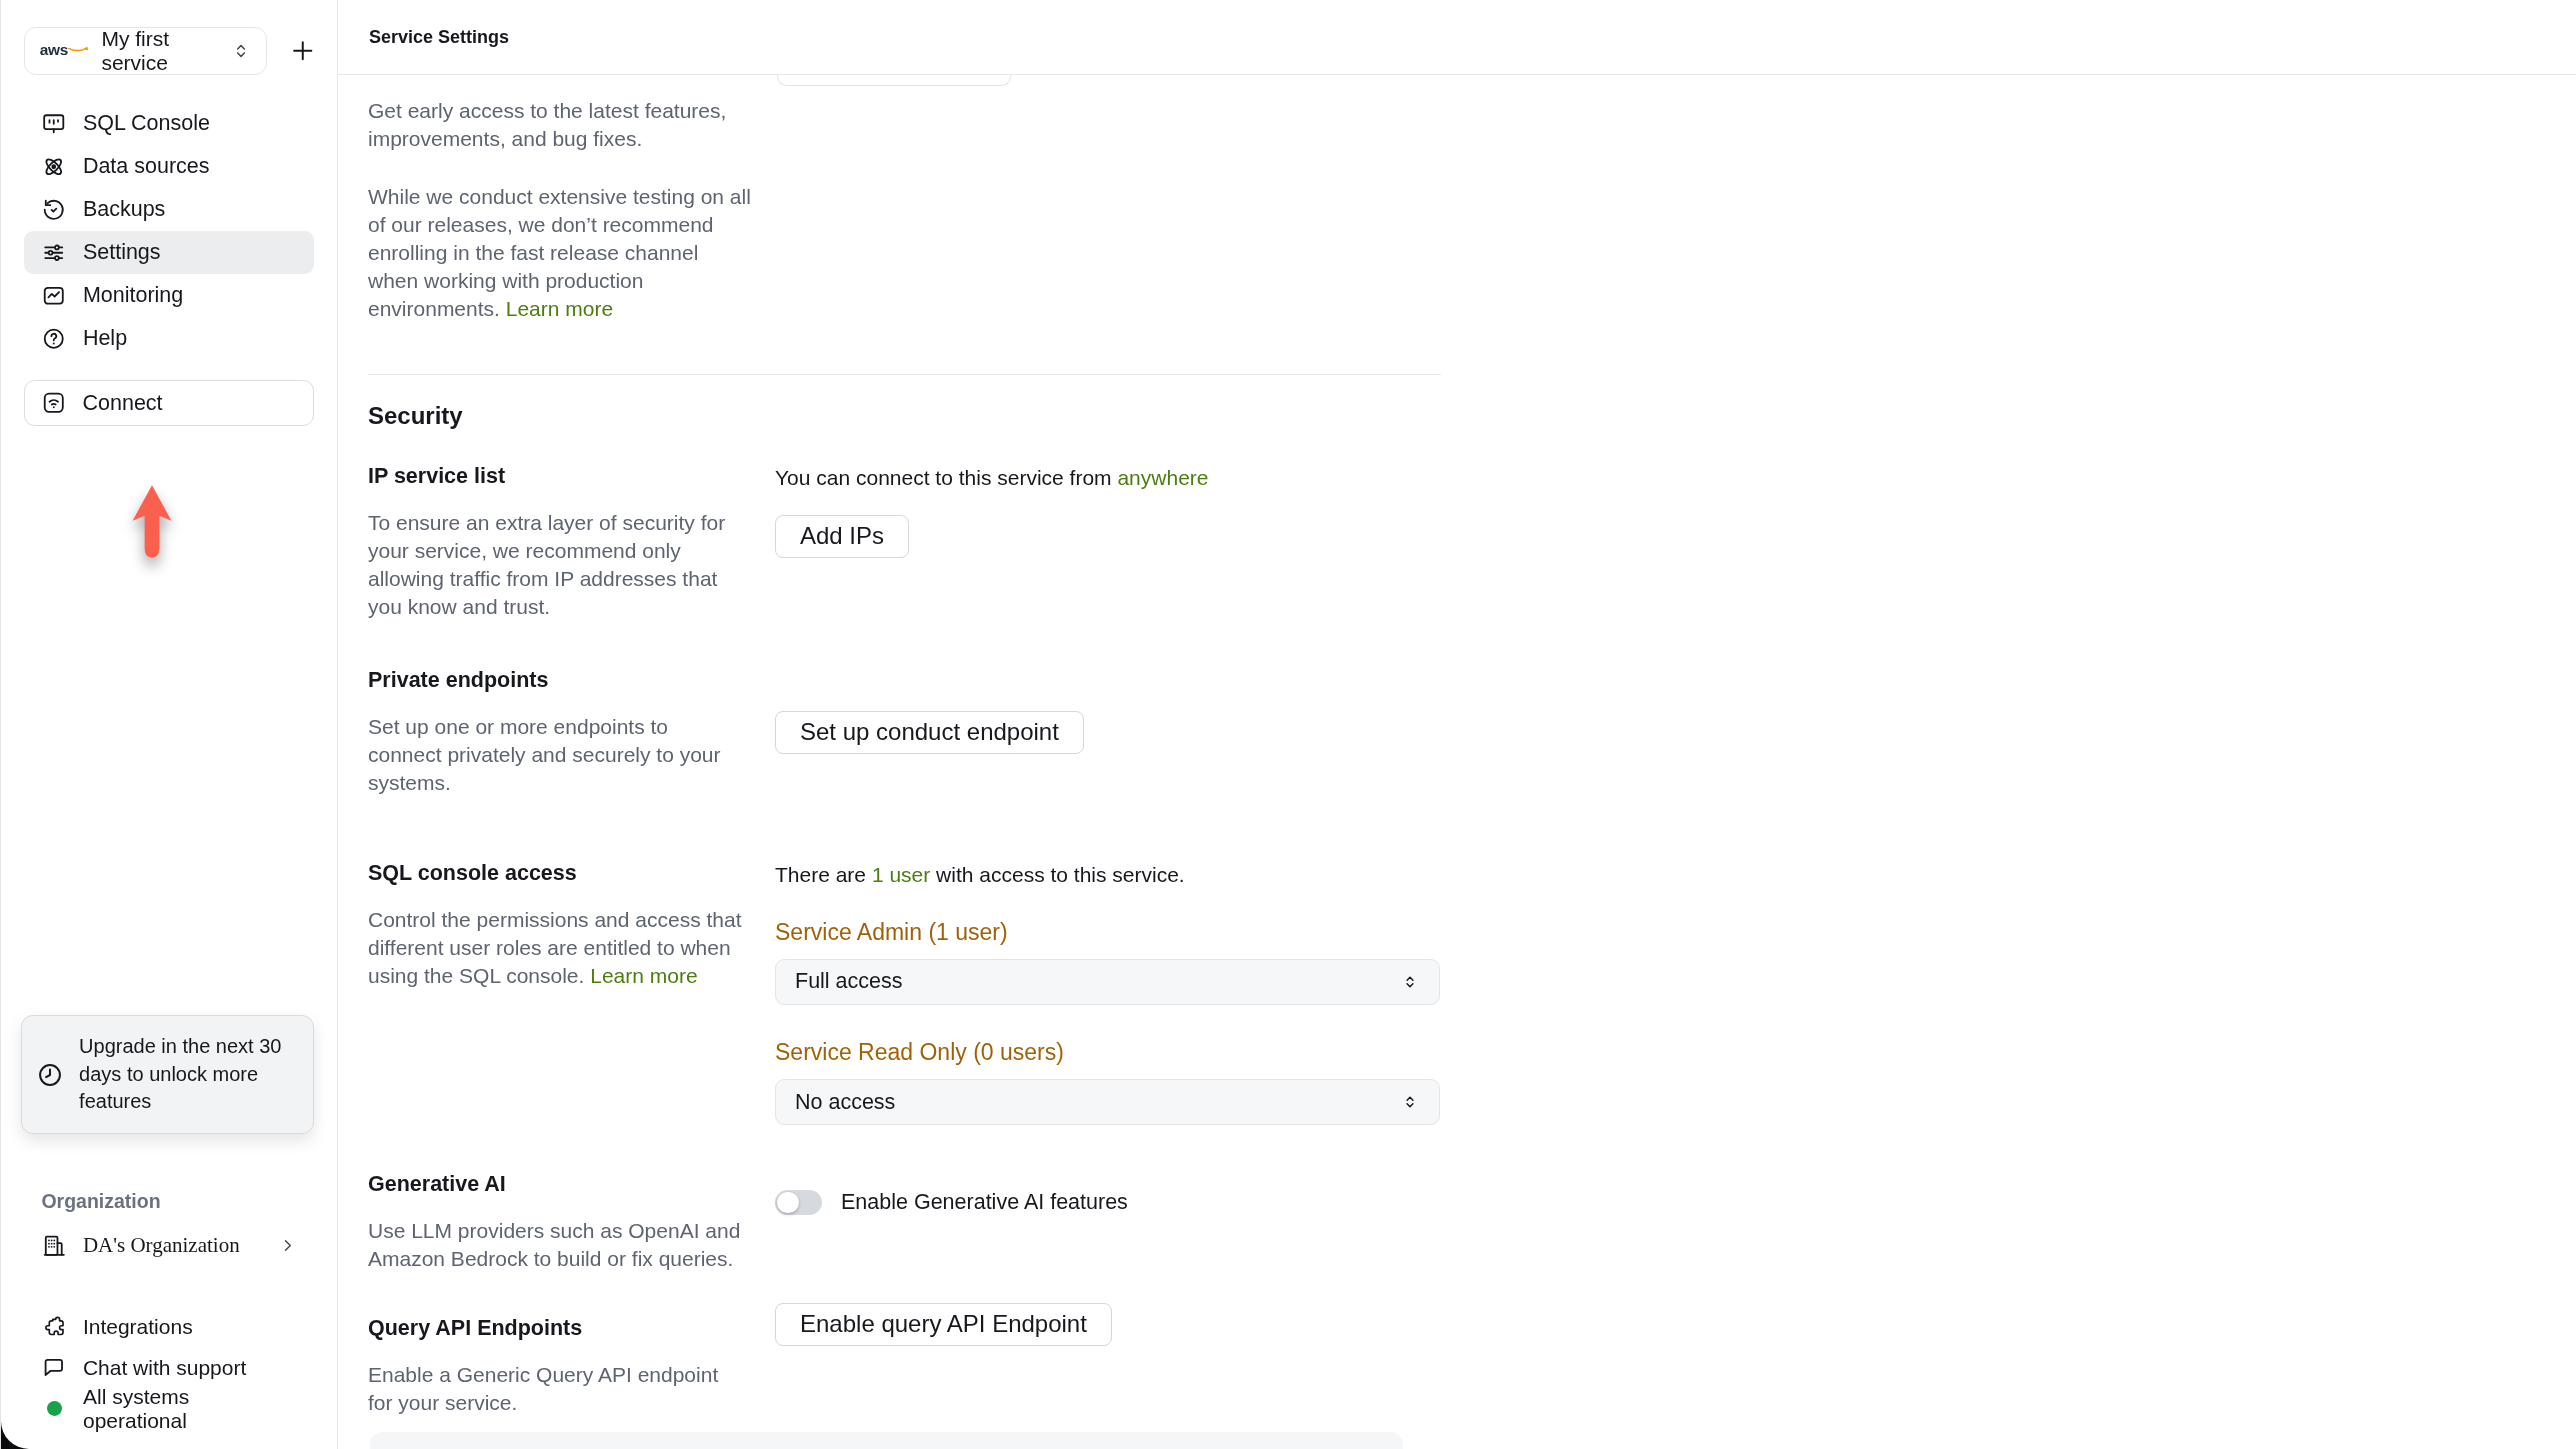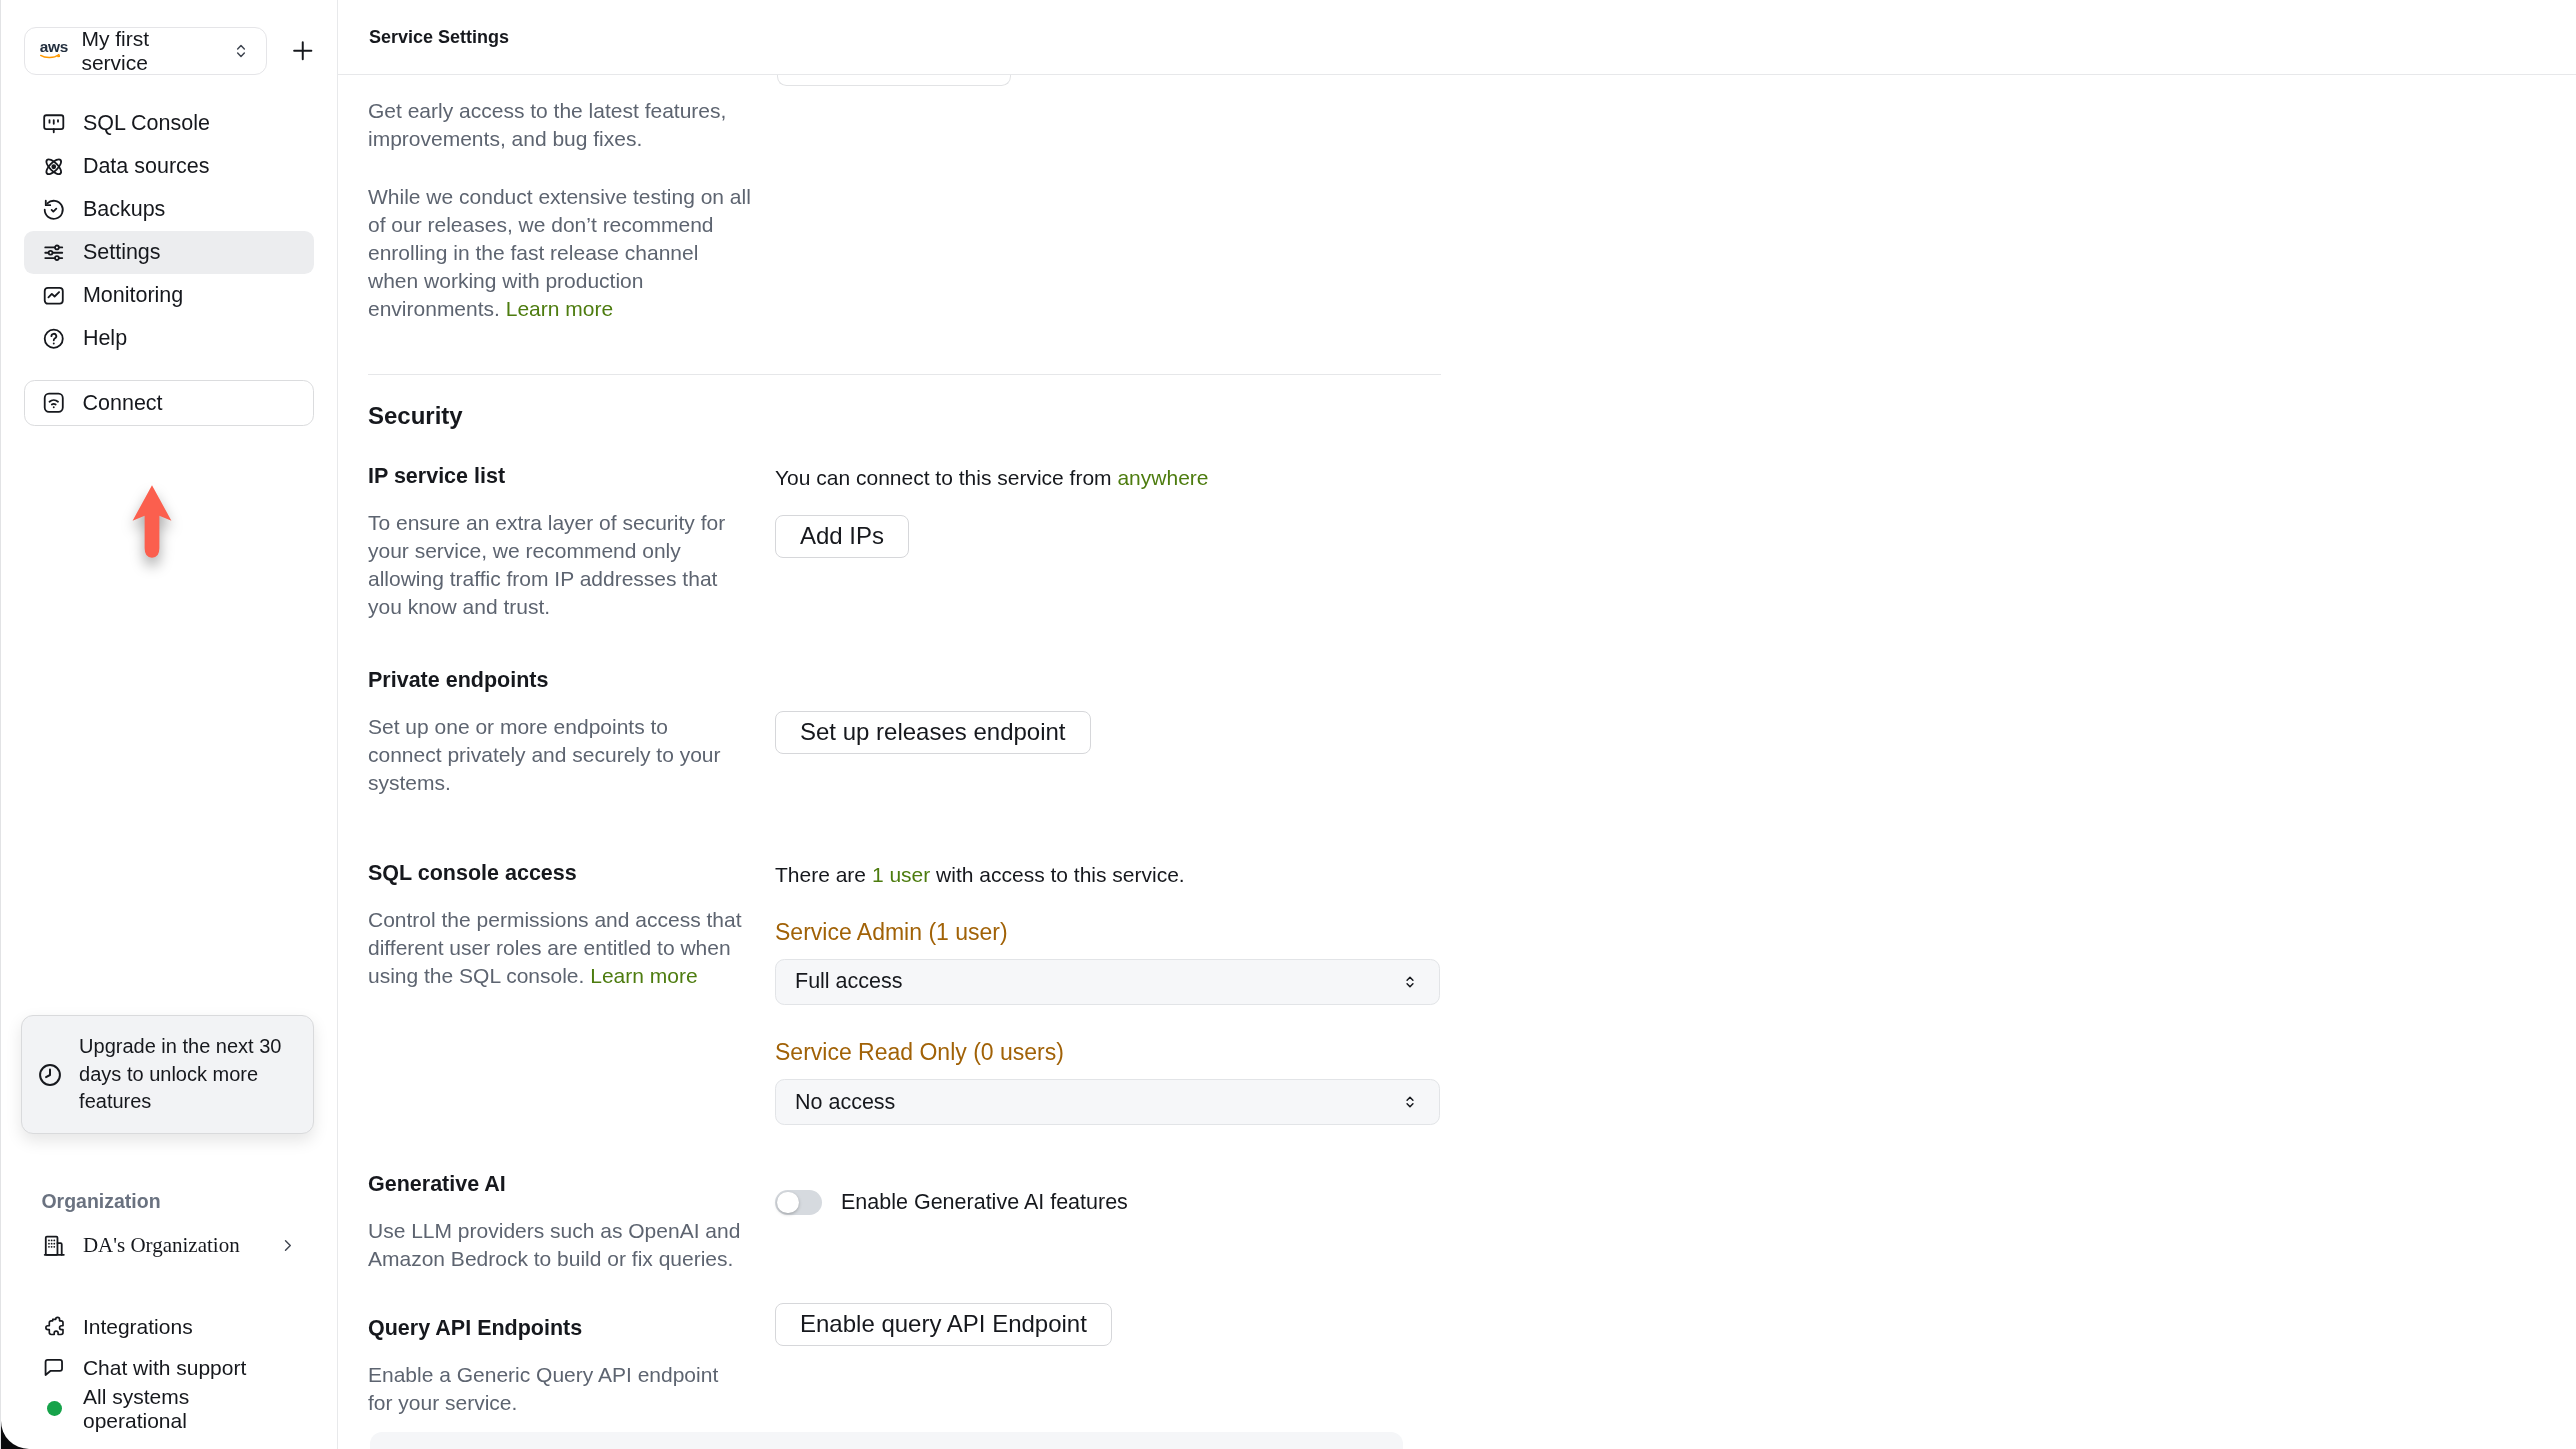--- a/index.html
+++ b/index.html
@@ -35,21 +35,21 @@
     display: flex; align-items: center; justify-content: center;
   }
 
   .service-row { display: flex; align-items: center; margin: 27px 20px 0 23px; }
   .service-selector {
     width: 243px; height: 48px;
     border: 1.3px solid #E5E5E8; border-radius: 12px;
     display: flex; align-items: center; gap: 13.4px; padding: 0 14.8px;
     background: #fff; cursor: pointer;
   }
-  .aws-mark { display: flex; flex-direction: column; align-items: flex-start; line-height: 1; margin-top: -2.7px; }
+  .aws-mark { display: flex; flex-direction: row; align-items: center; line-height: 1; margin-top: -2.7px; }
   .aws-mark b { font-size: 15.4px; font-weight: 700; color: #232F3E; letter-spacing: -0.3px; }
   .service-name { font-size: 21px; color: #16181D; }
   .service-selector .updown { margin-left: auto; color: #3F4550; }
   .plus-btn { margin-left: auto; border: none; background: none; cursor: pointer; color: #16181D; display: flex; }
 
   .nav { margin-top: 27px; padding: 0 23px; display: flex; flex-direction: column; }
   .nav-item {
     height: 43px; border-radius: 9.4px;
     display: flex; align-items: center; gap: 16px; padding: 0 17.4px;
     font-size: 21.5px; color: #16181D; cursor: pointer; background: transparent;
@@ -358,21 +358,21 @@
           <button class="btn">Add IPs</button>
         </div>
       </section>
 
       <section class="row row-pe">
         <div>
           <h3>Private endpoints</h3>
           <p class="muted desc">Set up one or more endpoints to connect privately and securely to your systems.</p>
         </div>
         <div class="rcol">
-          <button class="btn">Set up releases endpoint</button>
+          <button class="btn">Set up conduct endpoint</button>
         </div>
       </section>
 
       <section class="row row-sql">
         <div>
           <h3>SQL console access</h3>
           <p class="muted desc">
             <span>Control the permissions and access that different user roles are entitled to when using the SQL console.</span>
             <a class="link">Learn more</a>
           </p>

